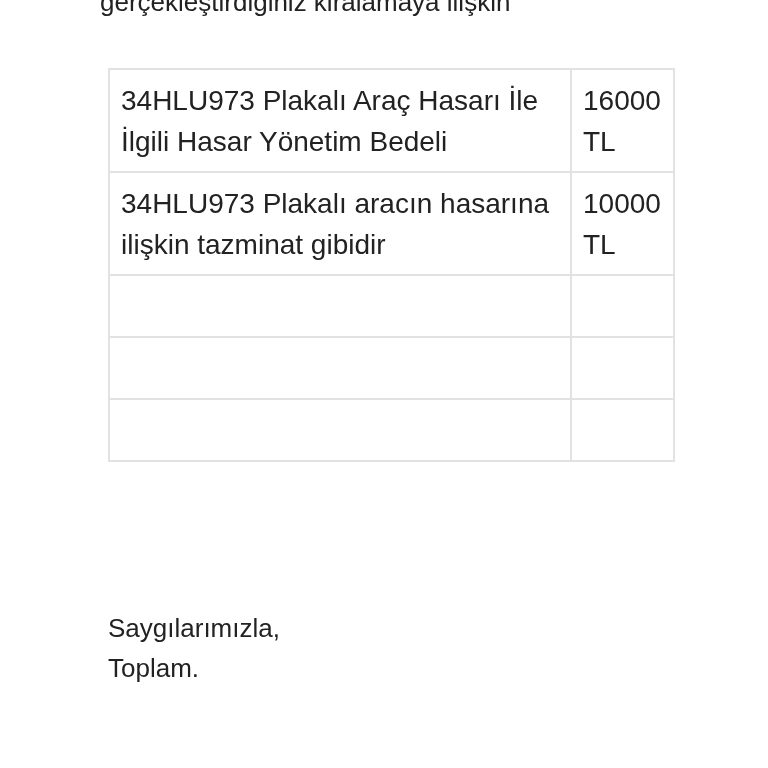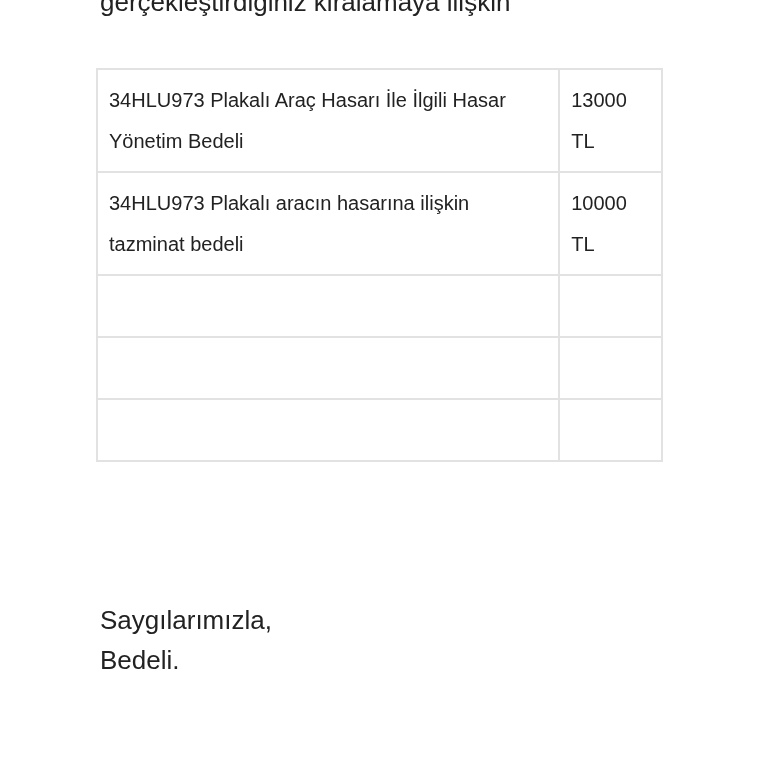--- a/index.html
+++ b/index.html
@@ -5,65 +5,65 @@
     html, body { margin: 0; padding: 0; background: #ffffff; }
     body {
       width: 768px; height: 768px; overflow: hidden; position: relative;
       font-family: "Liberation Sans", sans-serif; color: #222222;
     }
     .intro {
       position: absolute; left: 100px; top: -18px; width: 560px;
       font-size: 26px; line-height: 40px; margin: 0;
     }
     table.items {
-      position: absolute; left: 96px; top: 68px;
+      position: absolute; left: 108px; top: 68px;
       border-collapse: collapse; width: 567px;
-      font-size: 20px; line-height: 41px;
+      font-size: 28px; line-height: 41px;
     }
     table.items td {
       border: 2px solid #e2e2e2; vertical-align: top;
       padding: 10px 10px 9px 11px;
     }
     td.desc { width: 442px; }
     td.amount { width: 80px; }
     tr.empty td { height: 40px; padding: 10px; }
     .closing {
       position: absolute; left: 100px; top: 600px;
-      font-size: 26px; line-height: 40px; margin: 0;
+      font-size: 26px; line-height: 40px; margin: 8px;
     }
     .closing div { white-space: nowrap; }
   </style>
 </head>
 <body>
 
 <p class="intro">
   <span>gerçekleştirdiğiniz kiralamaya ilişkin</span><br>
 </p>
 
 <table class="items">
   <tbody>
     <tr>
       <td class="desc">34HLU973 Plakalı Araç Hasarı İle İlgili Hasar Yönetim Bedeli</td>
-      <td class="amount"><span>13000</span><br><span>TL</span></td>
+      <td class="amount"><span>16000</span><br><span>TL</span></td>
     </tr>
     <tr>
-      <td class="desc">34HLU973 Plakalı aracın hasarına ilişkin tazminat bedeli</td>
+      <td class="desc">34HLU973 Plakalı aracın hasarına ilişkin tazminat gibidir</td>
       <td class="amount"><span>10000</span><br><span>TL</span></td>
     </tr>
     <tr class="empty">
       <td class="desc"></td>
       <td class="amount"></td>
     </tr>
     <tr class="empty">
       <td class="desc"></td>
       <td class="amount"></td>
     </tr>
     <tr class="empty">
       <td class="desc"></td>
       <td class="amount"></td>
     </tr>
   </tbody>
 </table>
 
 <div class="closing">
   <div>Saygılarımızla,</div>
-  <div>Bedeli.</div>
+  <div>Toplam.</div>
 </div>
 
 </body></html>

